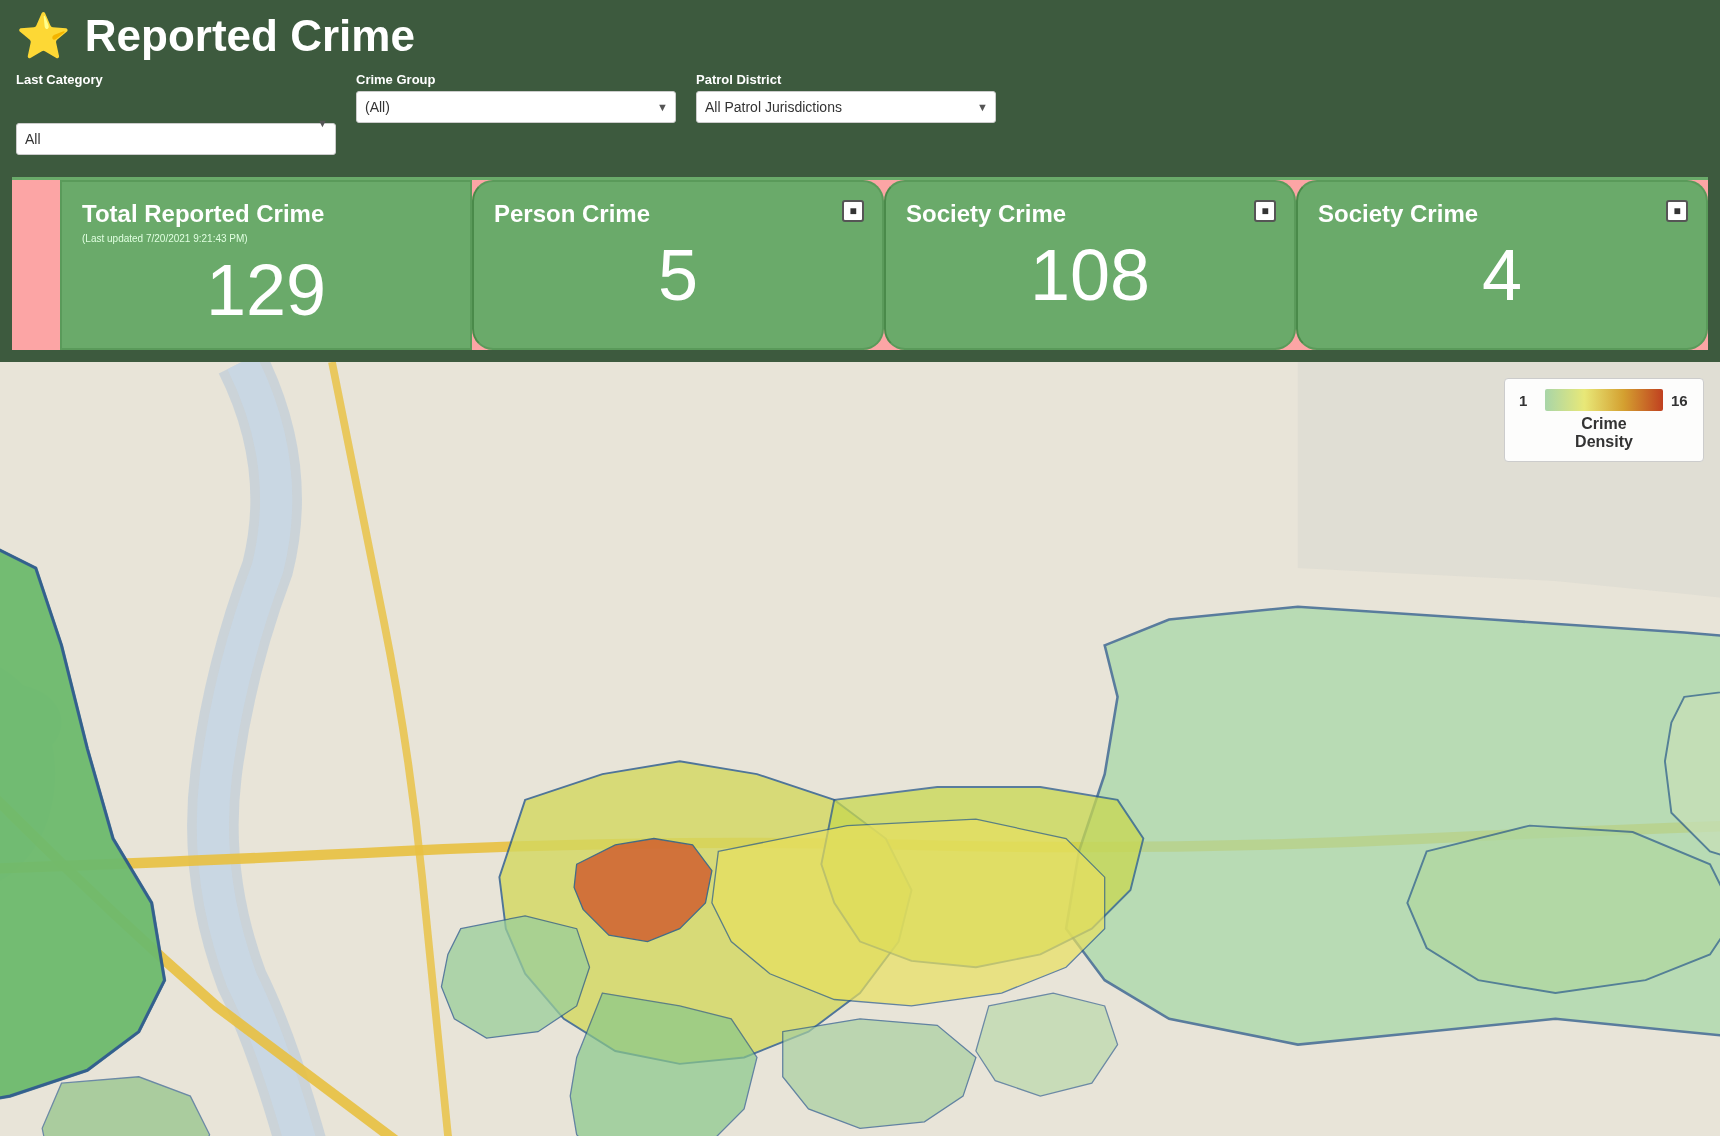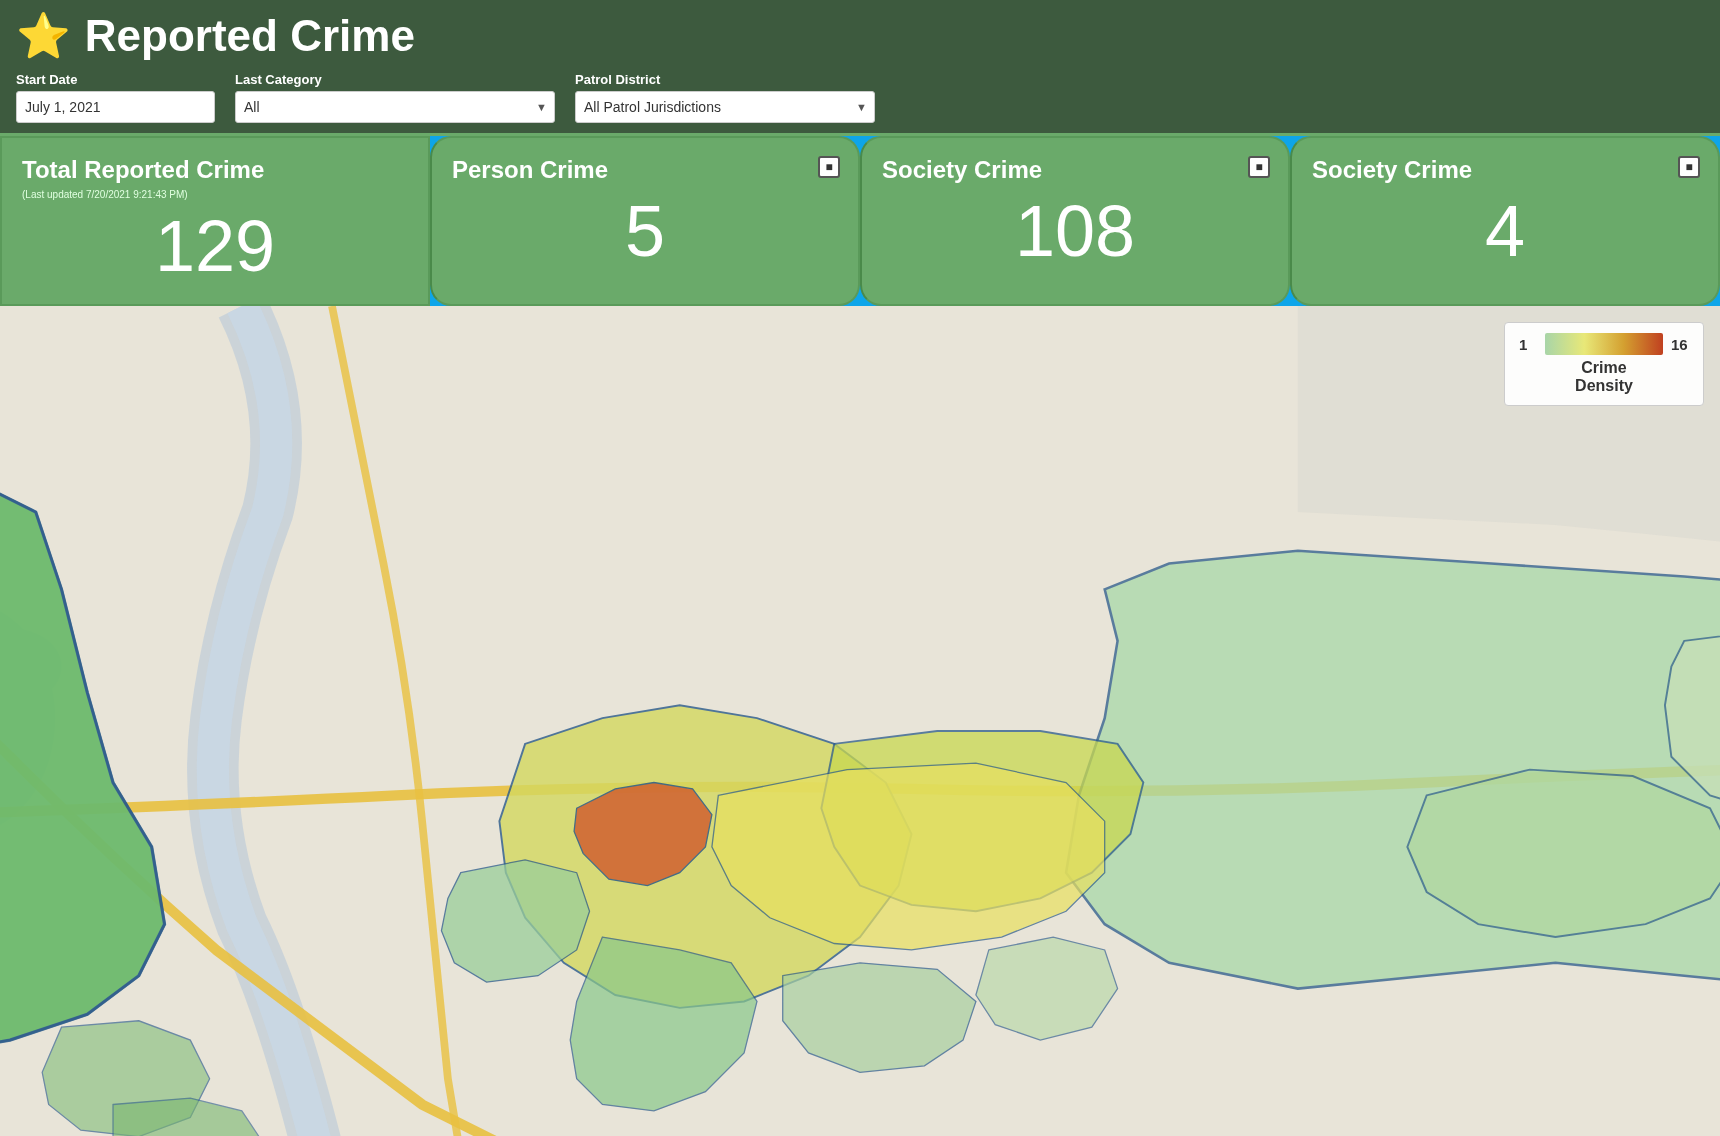--- a/index.html
+++ b/index.html
@@ -77,31 +77,32 @@
       content: '▼';
       position: absolute;
       right: 8px;
       top: 50%;
       transform: translateY(-50%);
       font-size: 11px;
       color: #555;
       pointer-events: none;
     }
     .filter-select-wide { min-width: 320px; }
-    .filter-select-medium { min-width: 320px; }
+    .filter-select-medium { min-width: 320px; margin-top: 32px; }
     .filter-select-patrol { min-width: 300px; }
 
     
     .stats-row {
       display: flex;
       flex-direction: row;
       gap: 0;
-      margin: 0;
-      background: #0ea5e9;
+      margin: 12px;
+      background: #fca5a5;
       border-top: 3px solid #6aaa6a;
+      padding-left: 48px;
     }
     .stat-card {
       flex: 1;
       background: #6aaa6a;
       border: 2px solid #5a9a5a;
       padding: 18px 20px 22px 20px;
       display: flex;
       flex-direction: column;
       align-items: flex-start;
       justify-content: flex-start;
@@ -206,28 +207,32 @@
 
 <div class="header">
   <div class="header-title">
     <span class="header-star">⭐</span>
     <span>Reported Crime</span>
   </div>
 </div>
 
 <div class="filters-bar">
   <div class="filter-group">
-    <label class="filter-label">Start Date</label>
-    <input class="filter-input" type="text" style="min-width: 130px;" value="July 1, 2021">
-  </div>
-  <div class="filter-group">
     <label class="filter-label">Last Category</label>
     <div class="filter-select-wrap">
       <select class="filter-select filter-select-medium">
         <option>All</option>
+      </select>
+    </div>
+  </div>
+  <div class="filter-group">
+    <label class="filter-label">Crime Group</label>
+    <div class="filter-select-wrap">
+      <select class="filter-select filter-select-wide">
+        <option>(All)</option>
       </select>
     </div>
   </div>
   <div class="filter-group">
     <label class="filter-label">Patrol District</label>
     <div class="filter-select-wrap">
       <select class="filter-select filter-select-patrol">
         <option>All Patrol Jurisdictions</option>
       </select>
     </div>

